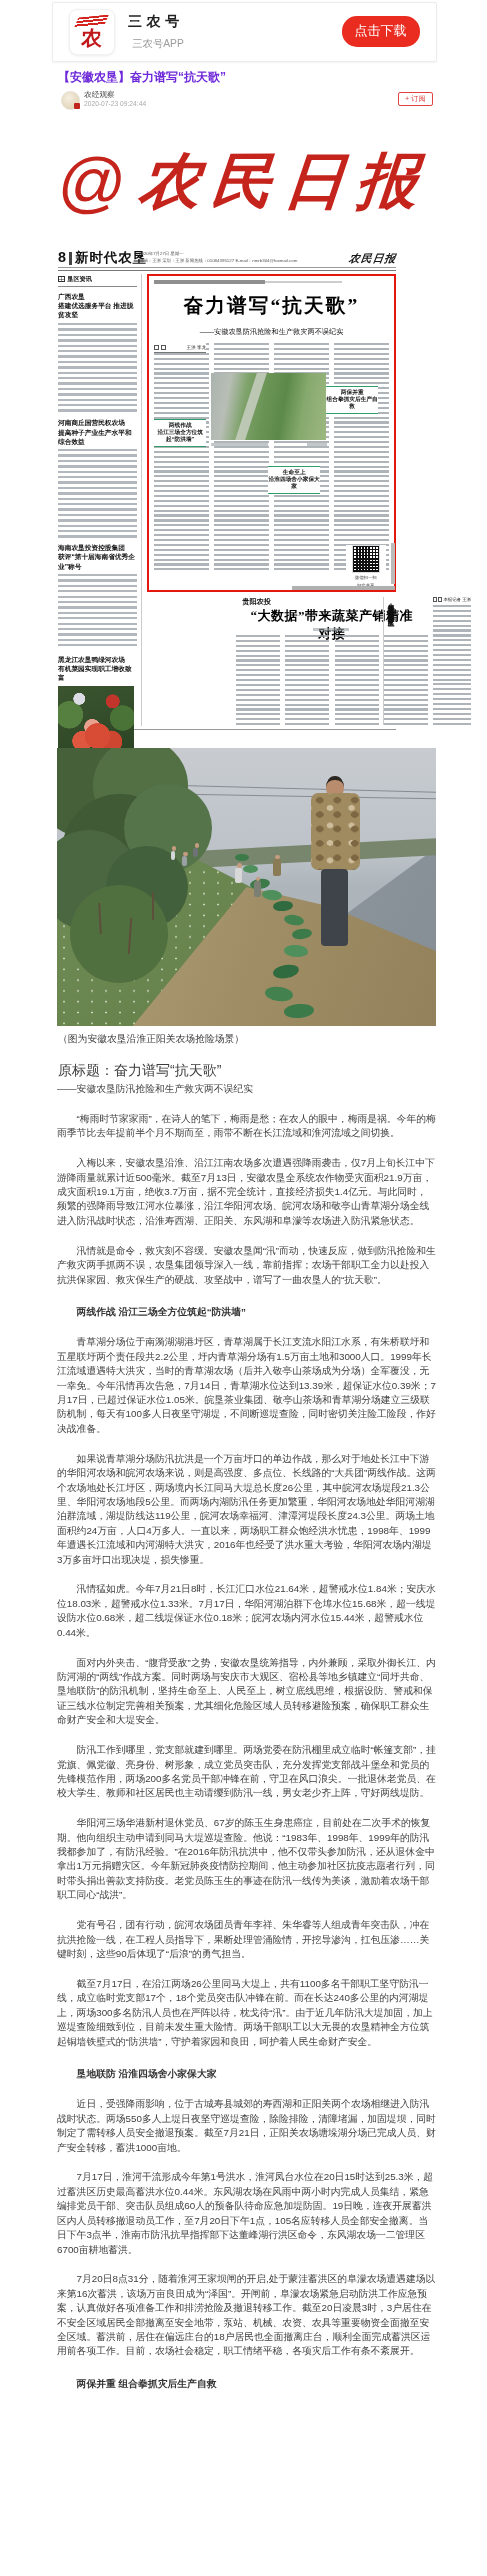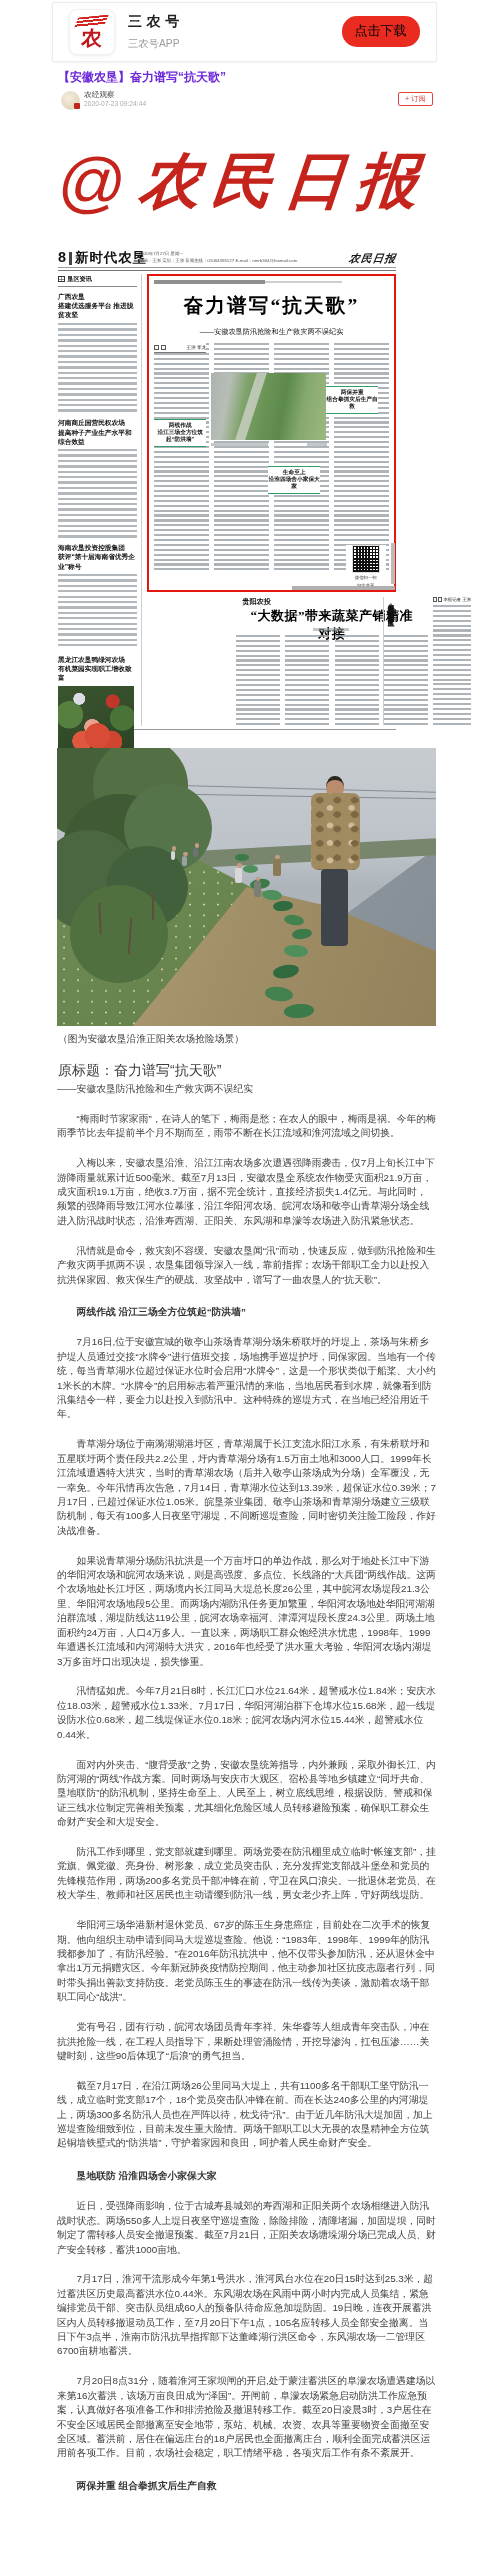--- a/index.html
+++ b/index.html
@@ -11,23 +11,23 @@
           border:0.5px solid #ececec;border-radius:2.1px;box-shadow:0 0.5px 2.1px rgba(0,0,0,.05);
           display:flex;align-items:center;}
   .logo{position:absolute;left:15.5px;top:6.7px;width:44px;height:44px;border-radius:8.2px;background:#fff;
         border:0.5px solid #f1f1f1;box-shadow:0 1px 3.1px rgba(0,0,0,.08);display:flex;flex-direction:column;
         align-items:center;justify-content:center;overflow:hidden;}
   .logo-roof{width:29px;height:10.3px;background:repeating-linear-gradient(180deg,#d3241d 0 2.1px,#fff 2.1px 3.6px);
         transform:skewX(-28deg) rotate(-6deg);margin-bottom:1px;}
   .logo-char{font-size:20.6px;font-weight:bold;color:#c0181a;line-height:20.6px;}
   .app-meta{position:absolute;left:75px;top:10.3px;}
   .app-name{font-size:14px;font-weight:bold;color:#222;letter-spacing:4.6px;}
-  .app-tag{font-size:10.3px;color:#9b9b9b;margin-top:6.2px;}
+  .app-tag{font-size:10.3px;color:#9b9b9b;margin-top:6.2px;text-align:right;}
   .dl-btn{position:absolute;right:16.5px;top:13px;width:78px;height:31px;background:#ea2b1f;border:none;
-          border-radius:15px;color:#000000;font-size:13px;font-family:inherit;cursor:pointer;}
+          border-radius:15px;color:#ffffff;font-size:13px;font-family:inherit;cursor:pointer;}
 
   
   .post-title{position:absolute;left:58px;top:69px;margin:0;font-size:12px;font-weight:bold;color:#6d28d9;}
   .author-row{position:absolute;left:61px;top:90px;width:375px;height:18.5px;}
   .avatar{position:absolute;left:0;top:0.5px;width:17px;height:17px;border-radius:50%;
           background:radial-gradient(circle at 40% 35%,#f5efe2,#e3d6ba 70%,#d8c8a8);border:0.5px solid #e5e0d2;}
   .avatar::after{content:"";position:absolute;right:-1px;bottom:-0.5px;width:5.7px;height:5.7px;background:#c2251d;border-radius:1px;}
   .author-name{position:absolute;left:23px;top:0;font-size:7.7px;color:#454545;}
   .post-date{position:absolute;left:23px;top:10.3px;font-size:6.7px;color:#aaa;}
   .sub-btn{position:absolute;right:3.1px;top:2.1px;width:35px;height:14.4px;background:#fff;border:0.5px solid #e04040;
@@ -352,21 +352,20 @@
   <div class="caption">（图为安徽农垦沿淮正阳关农场抢险场景）</div>
   <div class="orig-title">原标题：奋力谱写“抗天歌”</div>
 
   <article class="body">
 
   <p class="blk blk-flush">——安徽农垦防汛抢险和生产救灾两不误纪实</p>
       <p class="blk blk-p">“梅雨时节家家雨”，在诗人的笔下，梅雨是愁；在农人的眼中，梅雨是祸。今年的梅雨季节比去年提前半个月不期而至，雨带不断在长江流域和淮河流域之间切换。</p>
       <p class="blk blk-p">入梅以来，安徽农垦沿淮、沿江江南农场多次遭遇强降雨袭击，仅7月上旬长江中下游降雨量就累计近500毫米。截至7月13日，安徽农垦全系统农作物受灾面积21.9万亩，成灾面积19.1万亩，绝收3.7万亩，据不完全统计，直接经济损失1.4亿元。与此同时，频繁的强降雨导致江河水位暴涨，沿江华阳河农场、皖河农场和敬亭山青草湖分场全线进入防汛战时状态，沿淮寿西湖、正阳关、东风湖和阜濛等农场进入防汛紧急状态。</p>
       <p class="blk blk-p">汛情就是命令，救灾刻不容缓。安徽农垦闻“汛”而动，快速反应，做到防汛抢险和生产救灾两手抓两不误，农垦集团领导深入一线，靠前指挥；农场干部职工全力以赴投入抗洪保家园、救灾保生产的硬战、攻坚战中，谱写了一曲农垦人的“抗天歌”。</p>
       <p class="blk blk-h">两线作战 沿江三场全方位筑起“防洪墙”</p>
-      <p class="blk blk-p">7月16日,位于安徽宣城的敬亭山茶场青草湖分场朱桥联圩的圩堤上，茶场与朱桥乡护堤人员通过交接“水牌令”进行值班交接，场地携手巡堤护圩，同保家园。当地有一个传统，每当青草湖水位超过保证水位时会启用“水牌令”，这是一个形状类似于船桨、大小约1米长的木牌。“水牌令”的启用标志着严重汛情的来临，当地居民看到水牌，就像看到防汛集结令一样，要全力以赴投入到防汛中。这种特殊的巡堤方式，在当地已经沿用近千年。</p>
       <p class="blk blk-p">青草湖分场位于南漪湖湖港圩区，青草湖属于长江支流水阳江水系，有朱桥联圩和五星联圩两个责任段共2.2公里，圩内青草湖分场有1.5万亩土地和3000人口。1999年长江流域遭遇特大洪灾，当时的青草湖农场（后并入敬亭山茶场成为分场）全军覆没，无一幸免。今年汛情再次告急，7月14日，青草湖水位达到13.39米，超保证水位0.39米；7月17日，已超过保证水位1.05米。皖垦茶业集团、敬亭山茶场和青草湖分场建立三级联防机制，每天有100多人日夜坚守湖堤，不间断巡堤查险，同时密切关注险工险段，作好决战准备。</p>
       <p class="blk blk-p">如果说青草湖分场防汛抗洪是一个万亩圩口的单边作战，那么对于地处长江中下游的华阳河农场和皖河农场来说，则是高强度、多点位、长线路的“大兵团”两线作战。这两个农场地处长江圩区，两场境内长江同马大堤总长度26公里，其中皖河农场堤段21.3公里、华阳河农场地段5公里。而两场内湖防汛任务更加繁重，华阳河农场地处华阳河湖湖泊群流域，湖堤防线达119公里，皖河农场幸福河、津潭河堤段长度24.3公里。两场土地面积约24万亩，人口4万多人。一直以来，两场职工群众饱经洪水忧患，1998年、1999年遭遇长江流域和内河湖特大洪灾，2016年也经受了洪水重大考验，华阳河农场内湖堤3万多亩圩口出现决堤，损失惨重。</p>
       <p class="blk blk-p">汛情猛如虎。今年7月21日8时，长江汇口水位21.64米，超警戒水位1.84米；安庆水位18.03米，超警戒水位1.33米。7月17日，华阳河湖泊群下仓埠水位15.68米，超一线堤设防水位0.68米，超二线堤保证水位0.18米；皖河农场内河水位15.44米，超警戒水位0.44米。</p>
       <p class="blk blk-p">面对内外夹击、“腹背受敌”之势，安徽农垦统筹指导，内外兼顾，采取外御长江、内防河湖的“两线”作战方案。同时两场与安庆市大观区、宿松县等地乡镇建立“同圩共命、垦地联防”的防汛机制，坚持生命至上、人民至上，树立底线思维，根据设防、警戒和保证三线水位制定完善相关预案，尤其细化危险区域人员转移避险预案，确保职工群众生命财产安全和大堤安全。</p>
       <p class="blk blk-p">防汛工作到哪里，党支部就建到哪里。两场党委在防汛棚里成立临时“帐篷支部”，挂党旗、佩党徽、亮身份、树形象，成立党员突击队，充分发挥党支部战斗堡垒和党员的先锋模范作用，两场200多名党员干部冲锋在前，守卫在风口浪尖。一批退休老党员、在校大学生、教师和社区居民也主动请缨到防汛一线，男女老少齐上阵，守好两线堤防。</p>
       <p class="blk blk-p">华阳河三场华港新村退休党员、67岁的陈玉生身患癌症，目前处在二次手术的恢复期。他向组织主动申请到同马大堤巡堤查险。他说：“1983年、1998年、1999年的防汛我都参加了，有防汛经验。”在2016年防汛抗洪中，他不仅带头参加防汛，还从退休金中拿出1万元捐赠灾区。今年新冠肺炎疫情防控期间，他主动参加社区抗疫志愿者行列，同时带头捐出善款支持防疫。老党员陈玉生的事迹在防汛一线传为美谈，激励着农场干部职工同心“战洪”。</p>
       <p class="blk blk-p">党有号召，团有行动，皖河农场团员青年李祥、朱华睿等人组成青年突击队，冲在抗洪抢险一线，在工程人员指导下，果断处理管涌险情，开挖导渗沟，扛包压渗……关键时刻，这些90后体现了“后浪”的勇气担当。</p>
       <p class="blk blk-p">截至7月17日，在沿江两场26公里同马大堤上，共有1100多名干部职工坚守防汛一线，成立临时党支部17个，18个党员突击队冲锋在前。而在长达240多公里的内河湖堤上，两场300多名防汛人员也在严阵以待，枕戈待“汛”。由于近几年防汛大堤加固，加上巡堤查险细致到位，目前未发生重大险情。两场干部职工以大无畏的农垦精神全方位筑起铜墙铁壁式的“防洪墙”，守护着家园和良田，呵护着人民生命财产安全。</p>
       <p class="blk blk-h">垦地联防 沿淮四场舍小家保大家</p>
       <p class="blk blk-p">近日，受强降雨影响，位于古城寿县城郊的寿西湖和正阳关两个农场相继进入防汛战时状态。两场550多人上堤日夜坚守巡堤查险，除险排险，清障堵漏，加固堤坝，同时制定了需转移人员安全撤退预案。截至7月21日，正阳关农场塘垛湖分场已完成人员、财产安全转移，蓄洪1000亩地。</p>

